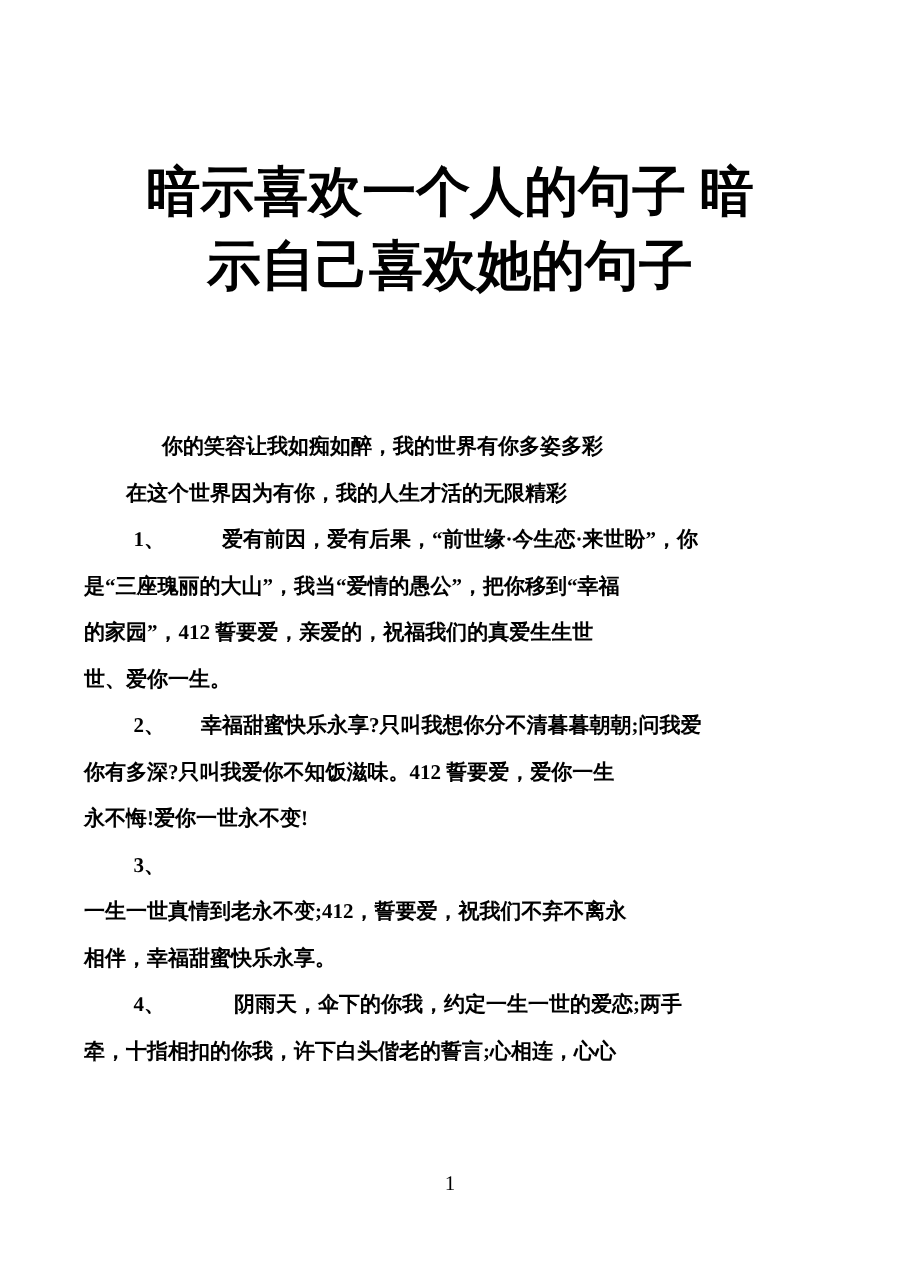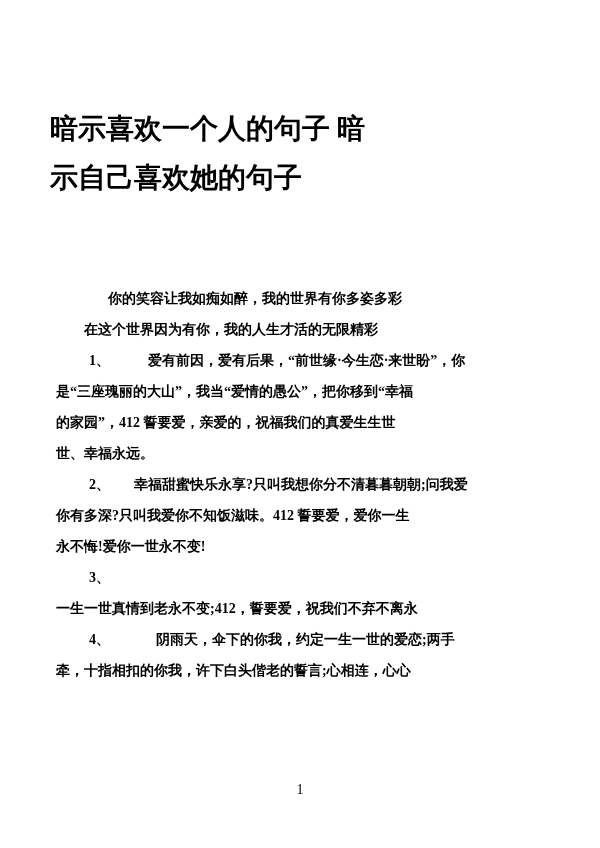--- a/index.html
+++ b/index.html
@@ -15,21 +15,22 @@
     color: #000000;
     font-family: "Liberation Serif", "DejaVu Serif", serif;
     overflow: hidden;
   }
   
   .title-block {
     position: absolute;
     top: 104px;
     left: 50px;
     width: 500px;
-    font-size: 28px;
+    text-align: center;
+    font-size: 36px;
     line-height: 49px;
     font-weight: 600;
     letter-spacing: 0px;
   }
   .title-line {
     white-space: nowrap;
   }
   
   .body-block {
     position: absolute;
@@ -80,32 +81,33 @@
 
   <div class="body-block">
     <div class="line ind-intro-first">你的笑容让我如痴如醉，我的世界有你多姿多彩</div>
     <div class="line ind-intro">在这个世界因为有你，我的人生才活的无限精彩</div>
 
     <div class="line p-first-1">
       <span class="pnum">1、</span><span>爱有前因，爱有后果，“前世缘·今生恋·来世盼”，你</span>
     </div>
     <div class="line">是“三座瑰丽的大山”，我当“爱情的愚公”，把你移到“幸福</div>
     <div class="line">的家园”，412 誓要爱，亲爱的，祝福我们的真爱生生世</div>
-    <div class="line">世、幸福永远。</div>
+    <div class="line">世、爱你一生。</div>
 
     <div class="line p-first-2">
       <span class="pnum">2、</span><span>幸福甜蜜快乐永享?只叫我想你分不清暮暮朝朝;问我爱</span>
     </div>
     <div class="line">你有多深?只叫我爱你不知饭滋味。412 誓要爱，爱你一生</div>
     <div class="line">永不悔!爱你一世永不变!</div>
 
     <div class="line p-first-3">
       <span class="pnum">3、</span>
     </div>
     <div class="line">一生一世真情到老永不变;412，誓要爱，祝我们不弃不离永</div>
+    <div class="line">相伴，幸福甜蜜快乐永享。</div>
 
     <div class="line p-first-4">
       <span class="pnum">4、</span><span>阴雨天，伞下的你我，约定一生一世的爱恋;两手</span>
     </div>
     <div class="line">牵，十指相扣的你我，许下白头偕老的誓言;心相连，心心</div>
   </div>
 
   <div class="footer">
     <span>1</span>
   </div>

